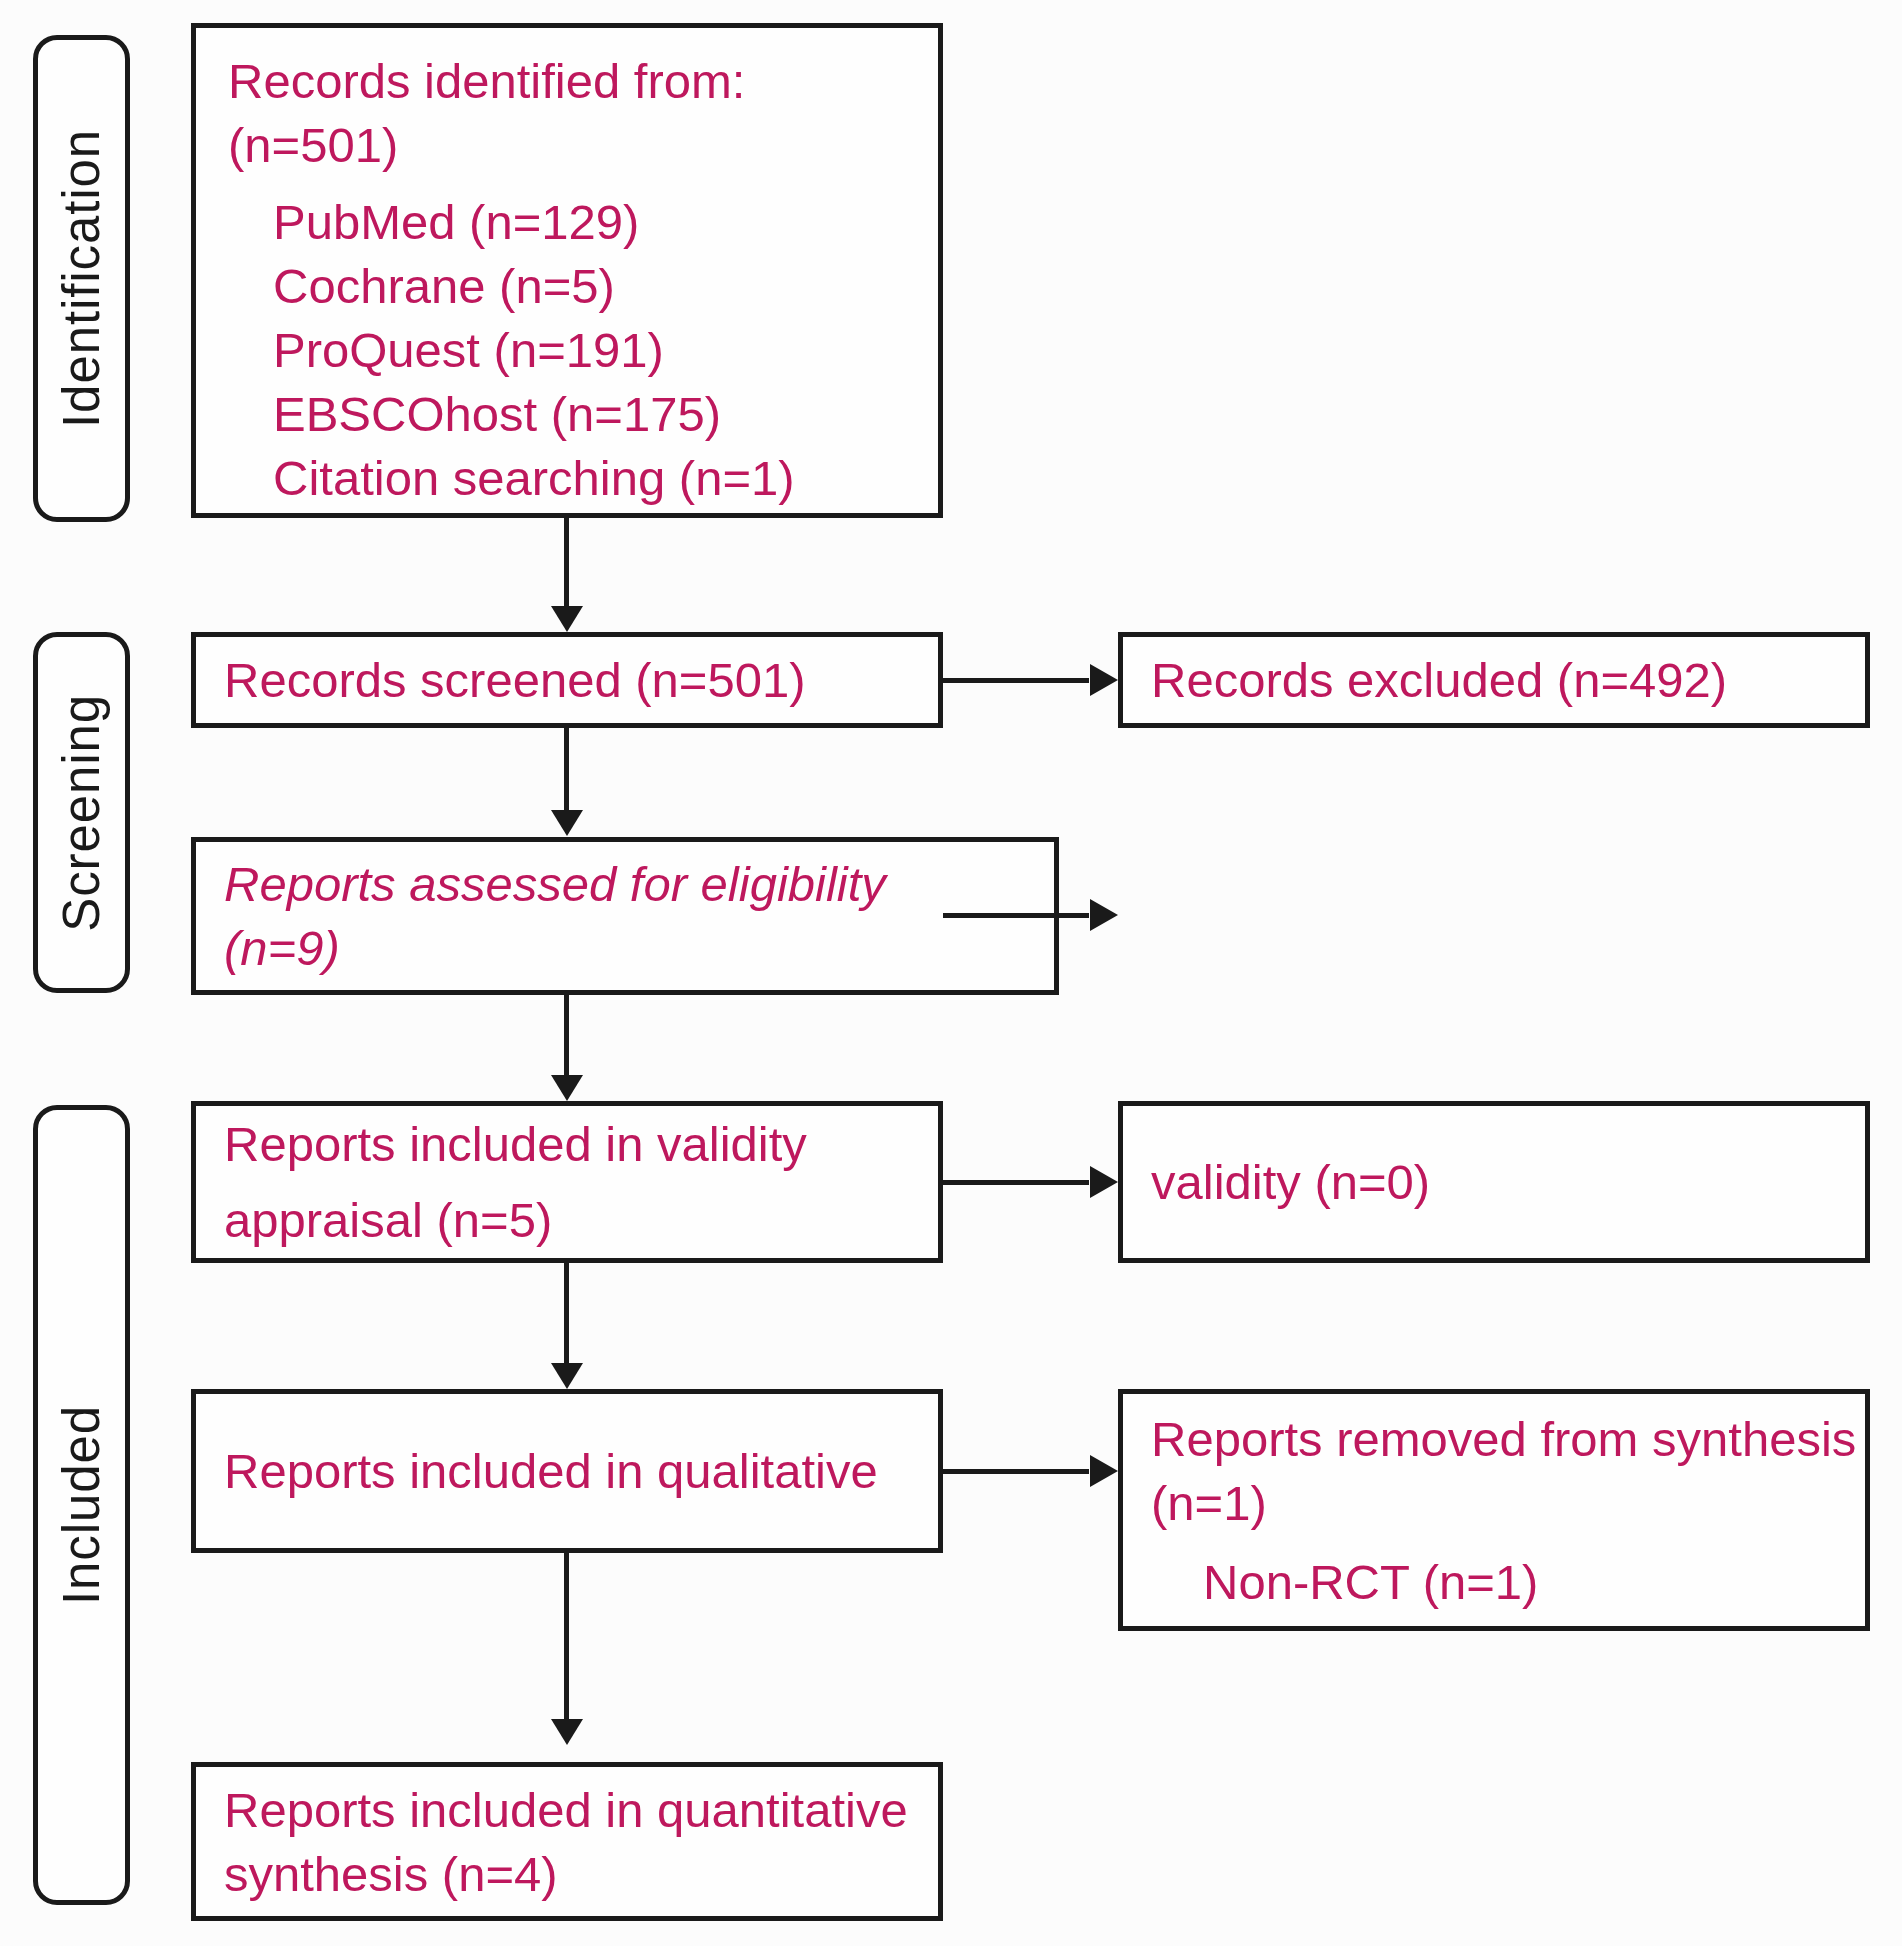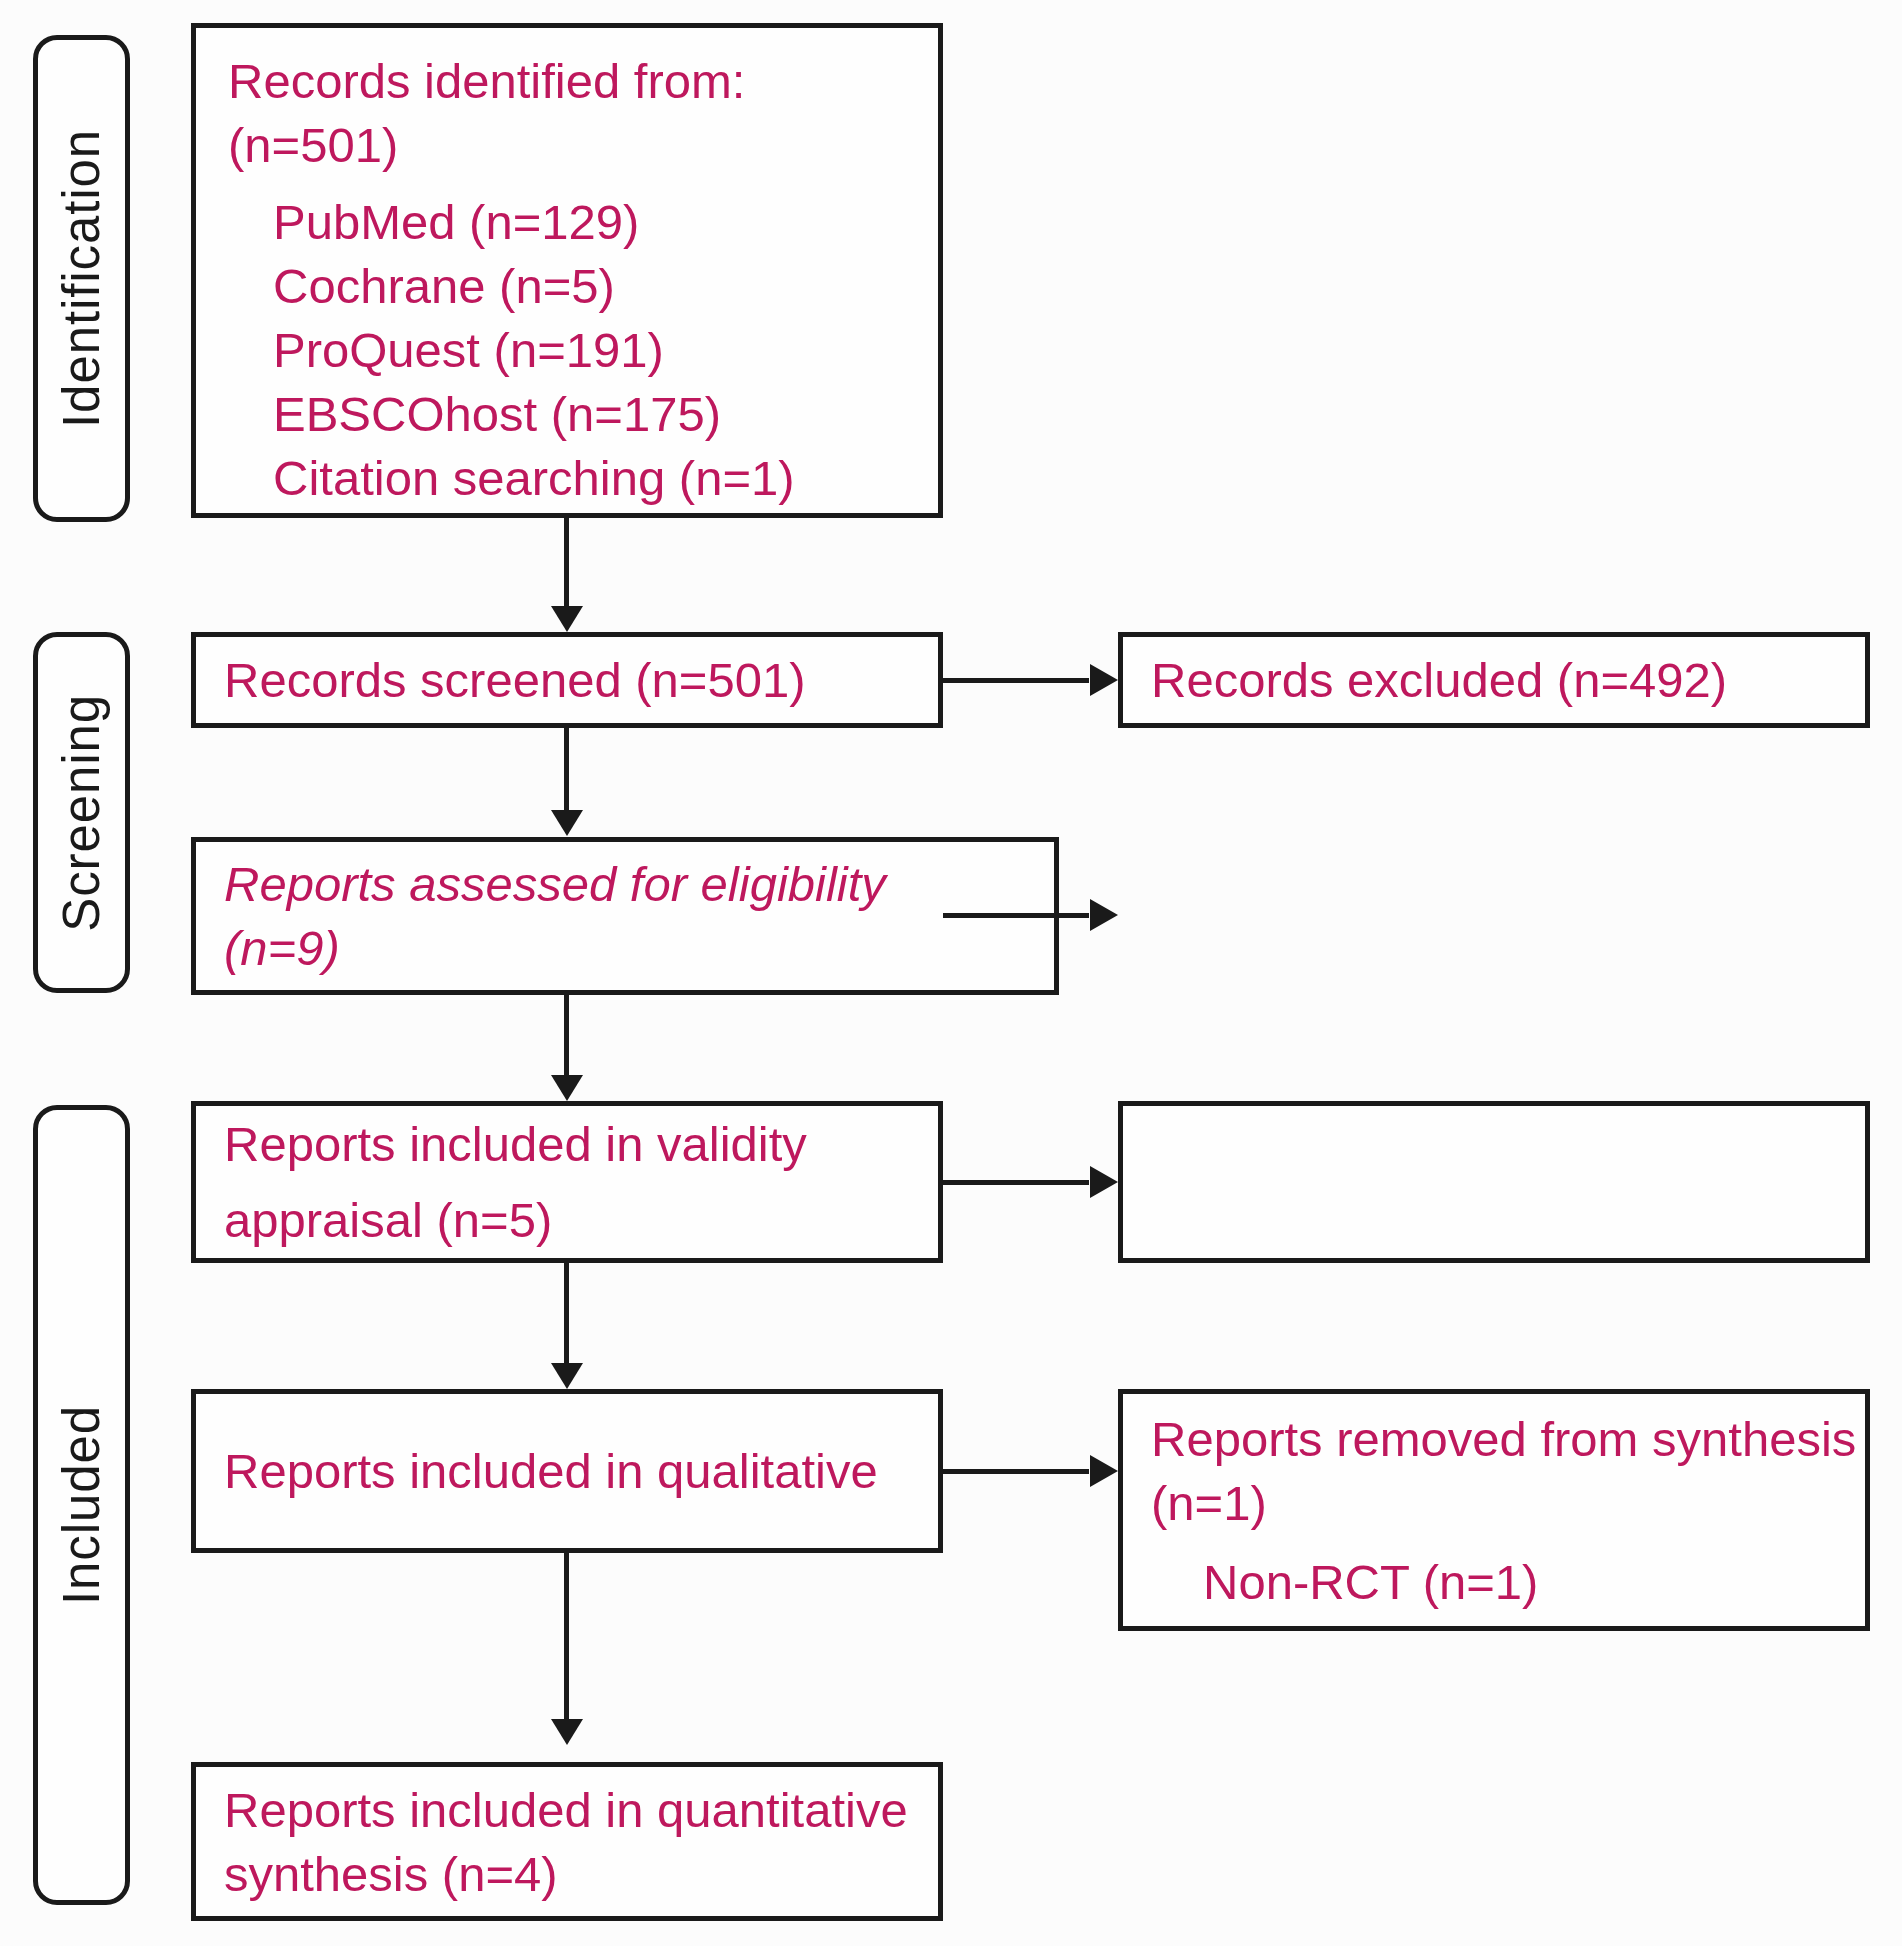--- a/index.html
+++ b/index.html
@@ -112,20 +112,21 @@
     <span class="line">(n=9)</span>
   </div>
 
 
   <div class="box" style="left:191px; top:1101px; width:752px; height:162px;gap:12px;">
     <span class="line">Reports included in validity</span>
     <span class="line">appraisal (n=5)</span>
   </div>
 
   <div class="box" style="left:1118px; top:1101px; width:752px; height:162px;">
+    <span class="line">validity (n=0)</span>
   </div>
 
   <div class="box" style="left:191px; top:1389px; width:752px; height:164px;">
     <span class="line">Reports included in qualitative</span>
   </div>
 
   <div class="box" style="left:1118px; top:1389px; width:752px; height:242px;">
     <span class="line">Reports removed from synthesis</span>
     <span class="line">(n=1)</span>
     <span class="line indent2 gap-above-lg">Non-RCT (n=1)</span>

